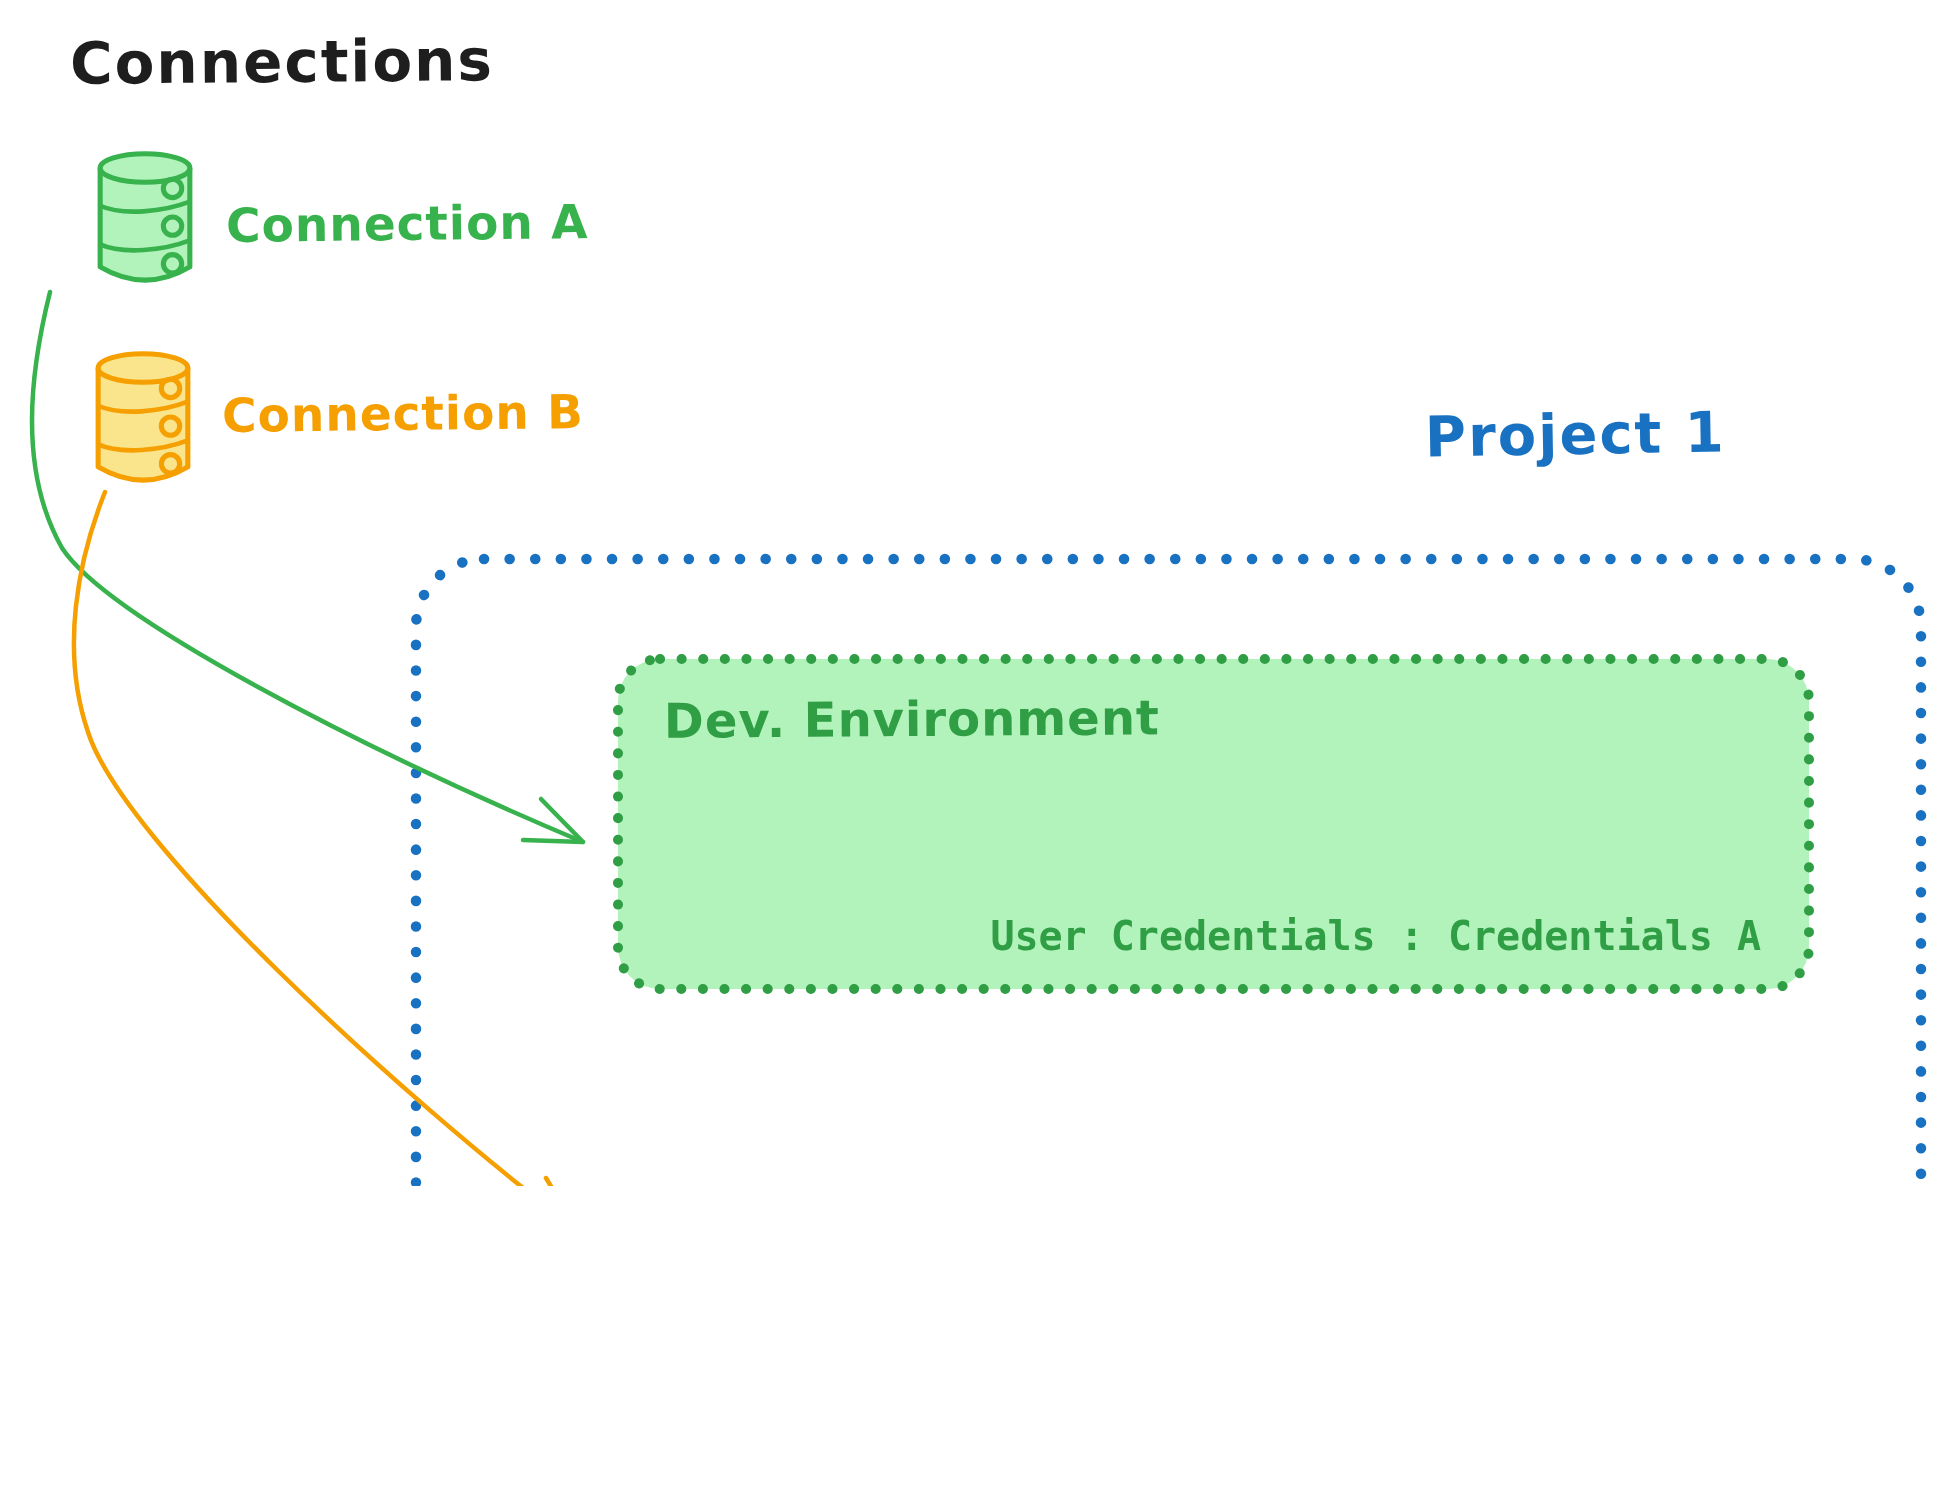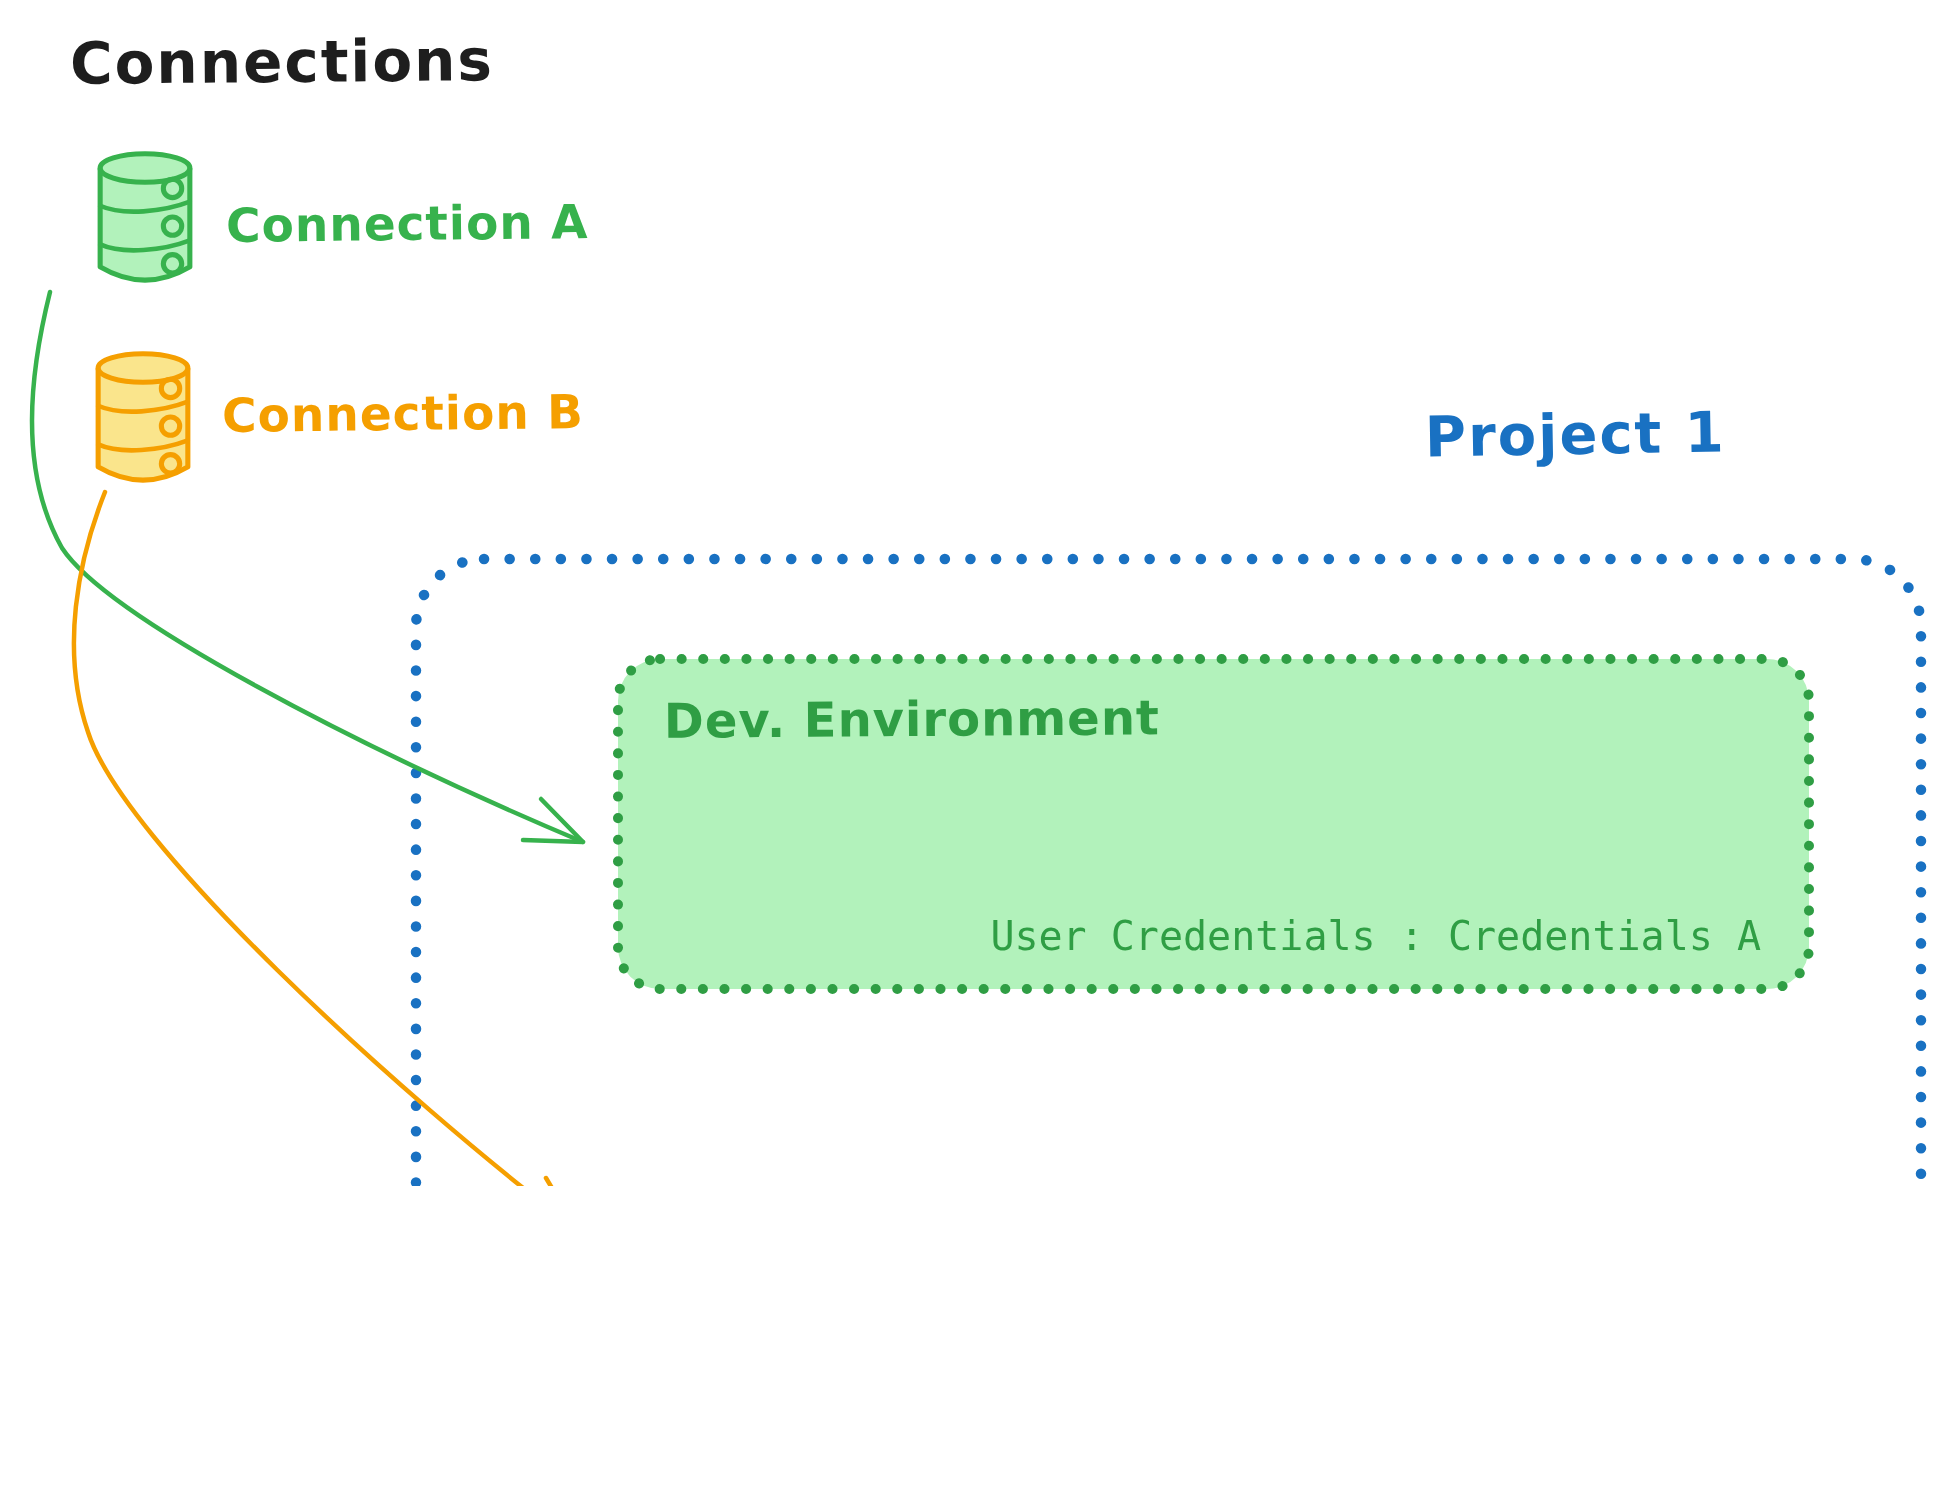--- a/index.html
+++ b/index.html
@@ -19,21 +19,21 @@
     left:1425px;top:402px;font-size:56px;font-weight:800;color:var(--blue);
     letter-spacing:2px;transform:rotate(-1deg);white-space:nowrap;
   }
   .box{position:absolute;}
   .box > svg{position:absolute;left:0;top:0;}
   .env-name{
     position:absolute;left:52px;top:38px;font-size:48px;font-weight:700;
     letter-spacing:1px;white-space:nowrap;transform:rotate(-0.4deg);
   }
   .env-cred{
-    position:absolute;right:54px;bottom:36px;font-size:40px;font-weight:400;
+    position:absolute;right:54px;bottom:36px;font-size:40px;font-weight:700;
     font-family:"DejaVu Sans Mono","Liberation Mono",monospace;white-space:nowrap;
   }
   .green-text{color:var(--green);}
   .orange-text{color:var(--orange);}
   #arrows{left:0;top:0;pointer-events:none;}
 </style>
 </head>
 <body>
 
 <div id="canvas">

